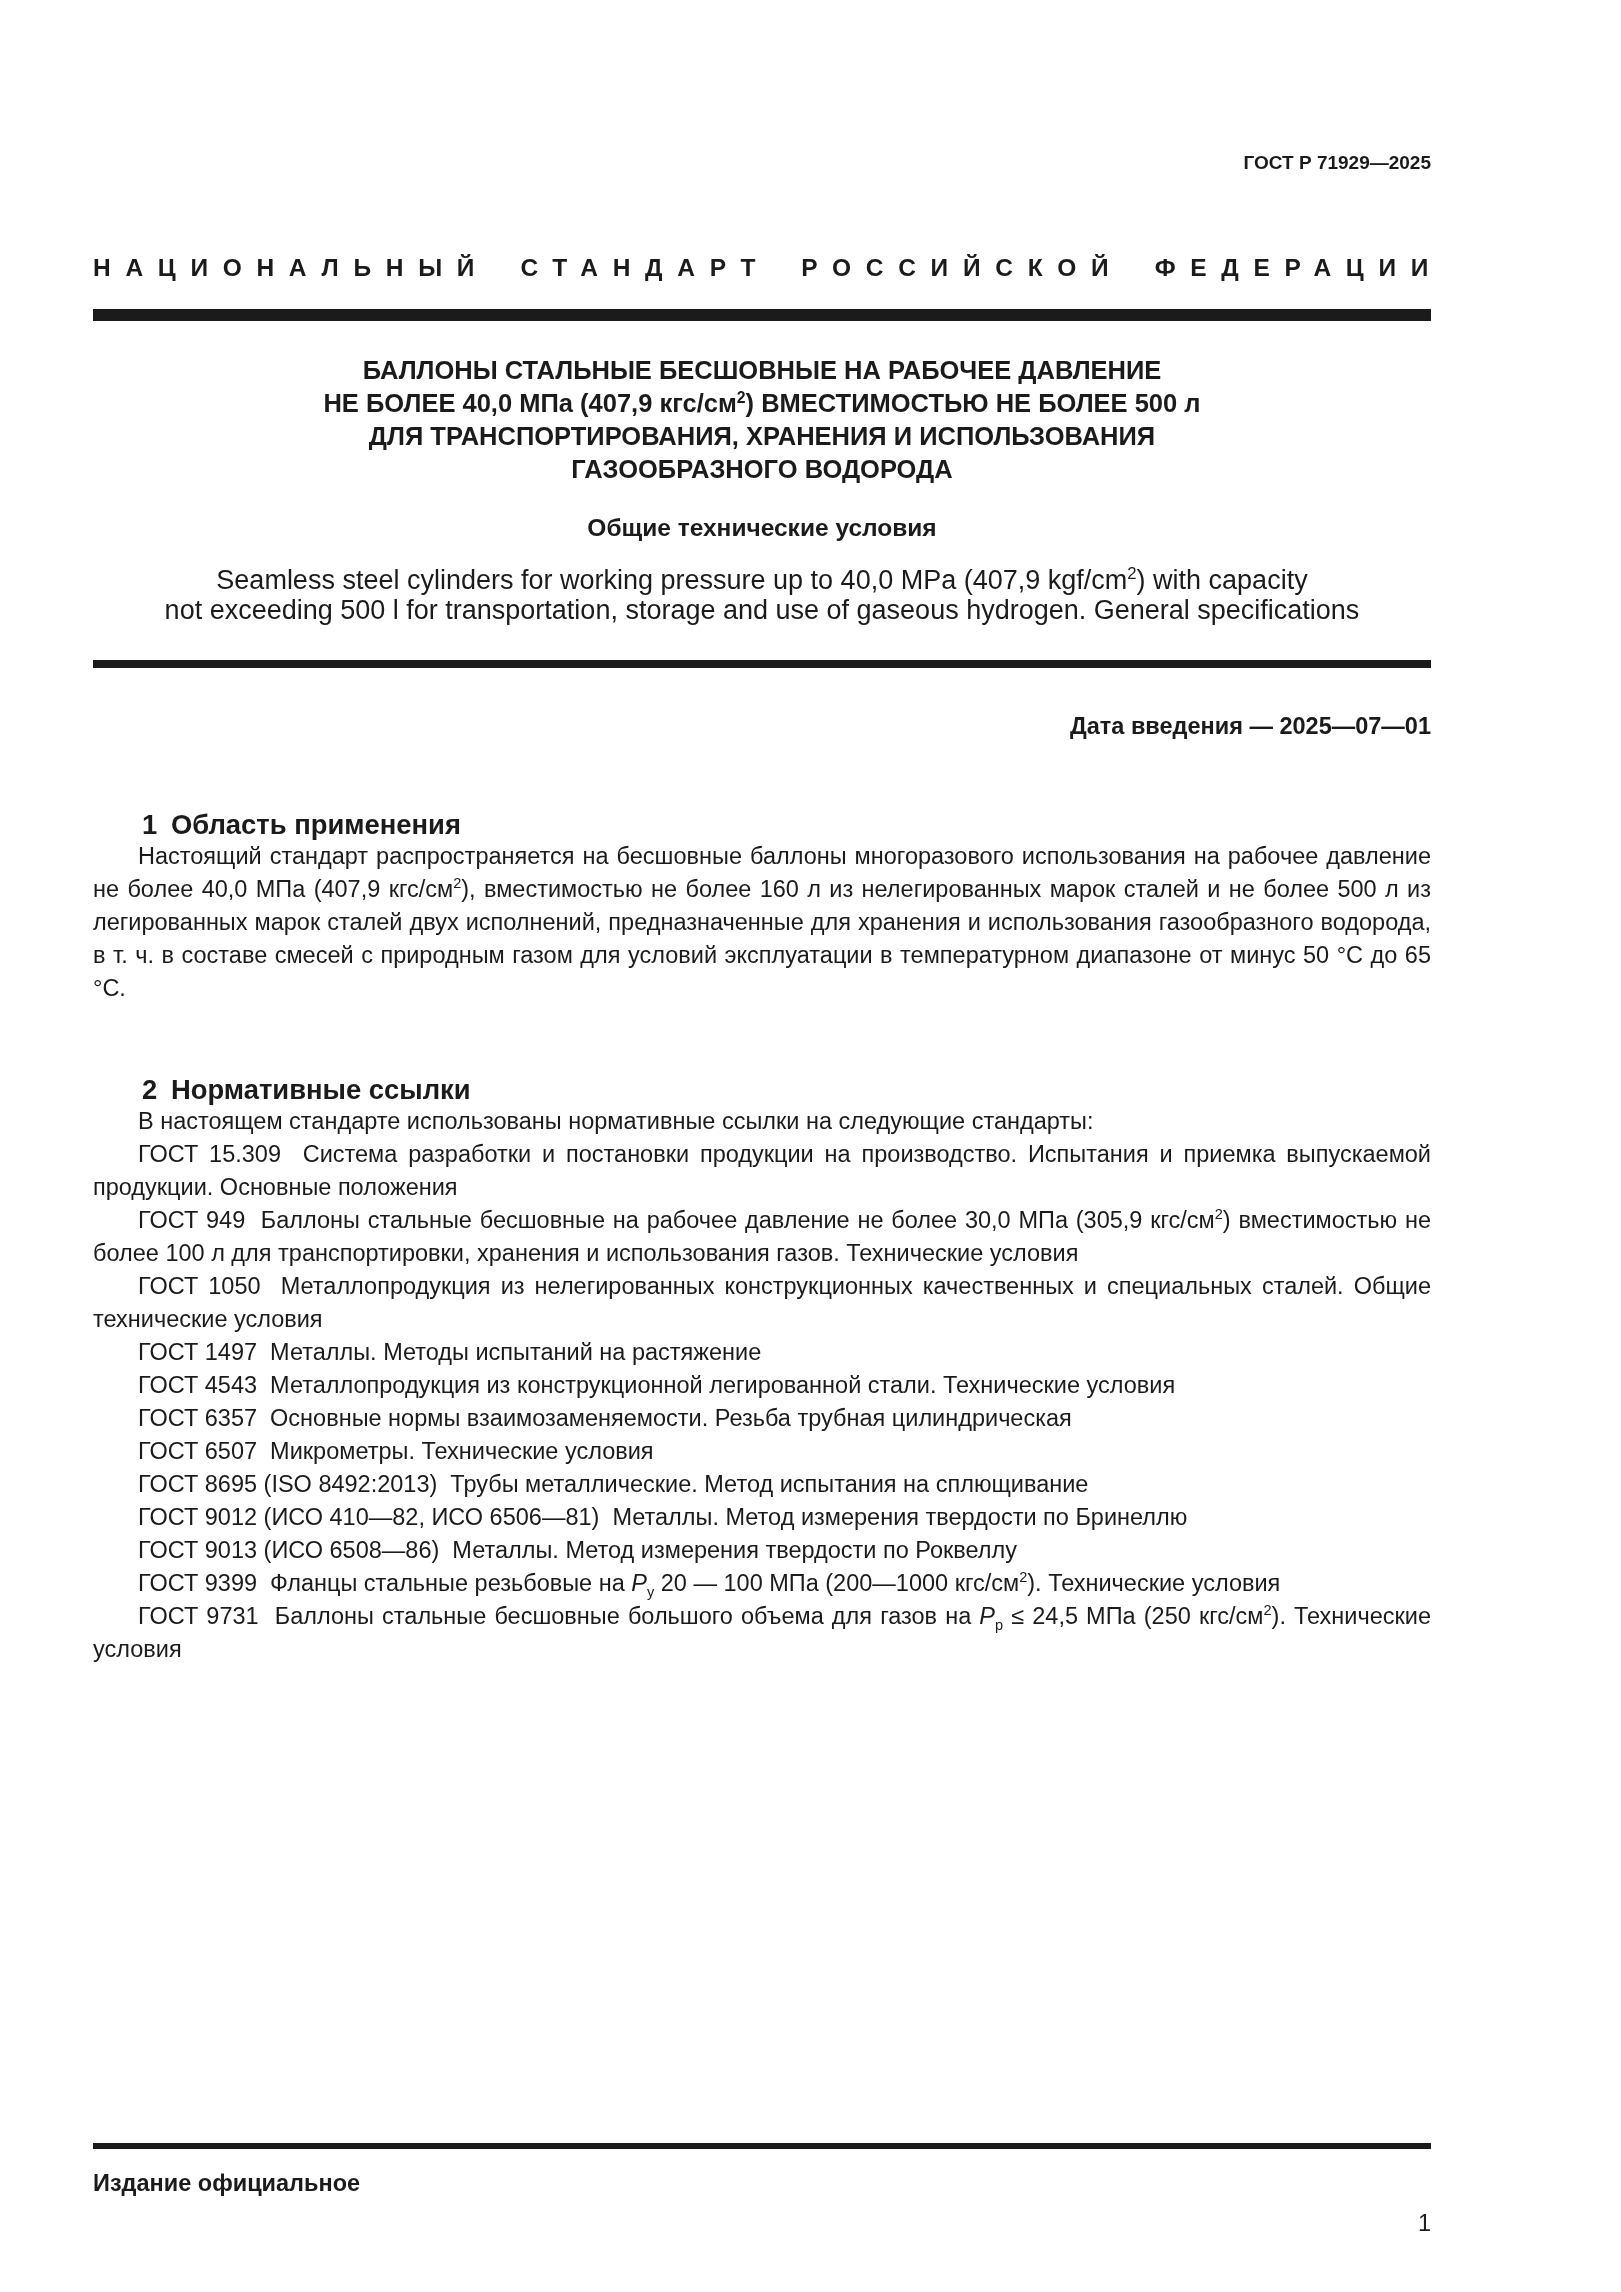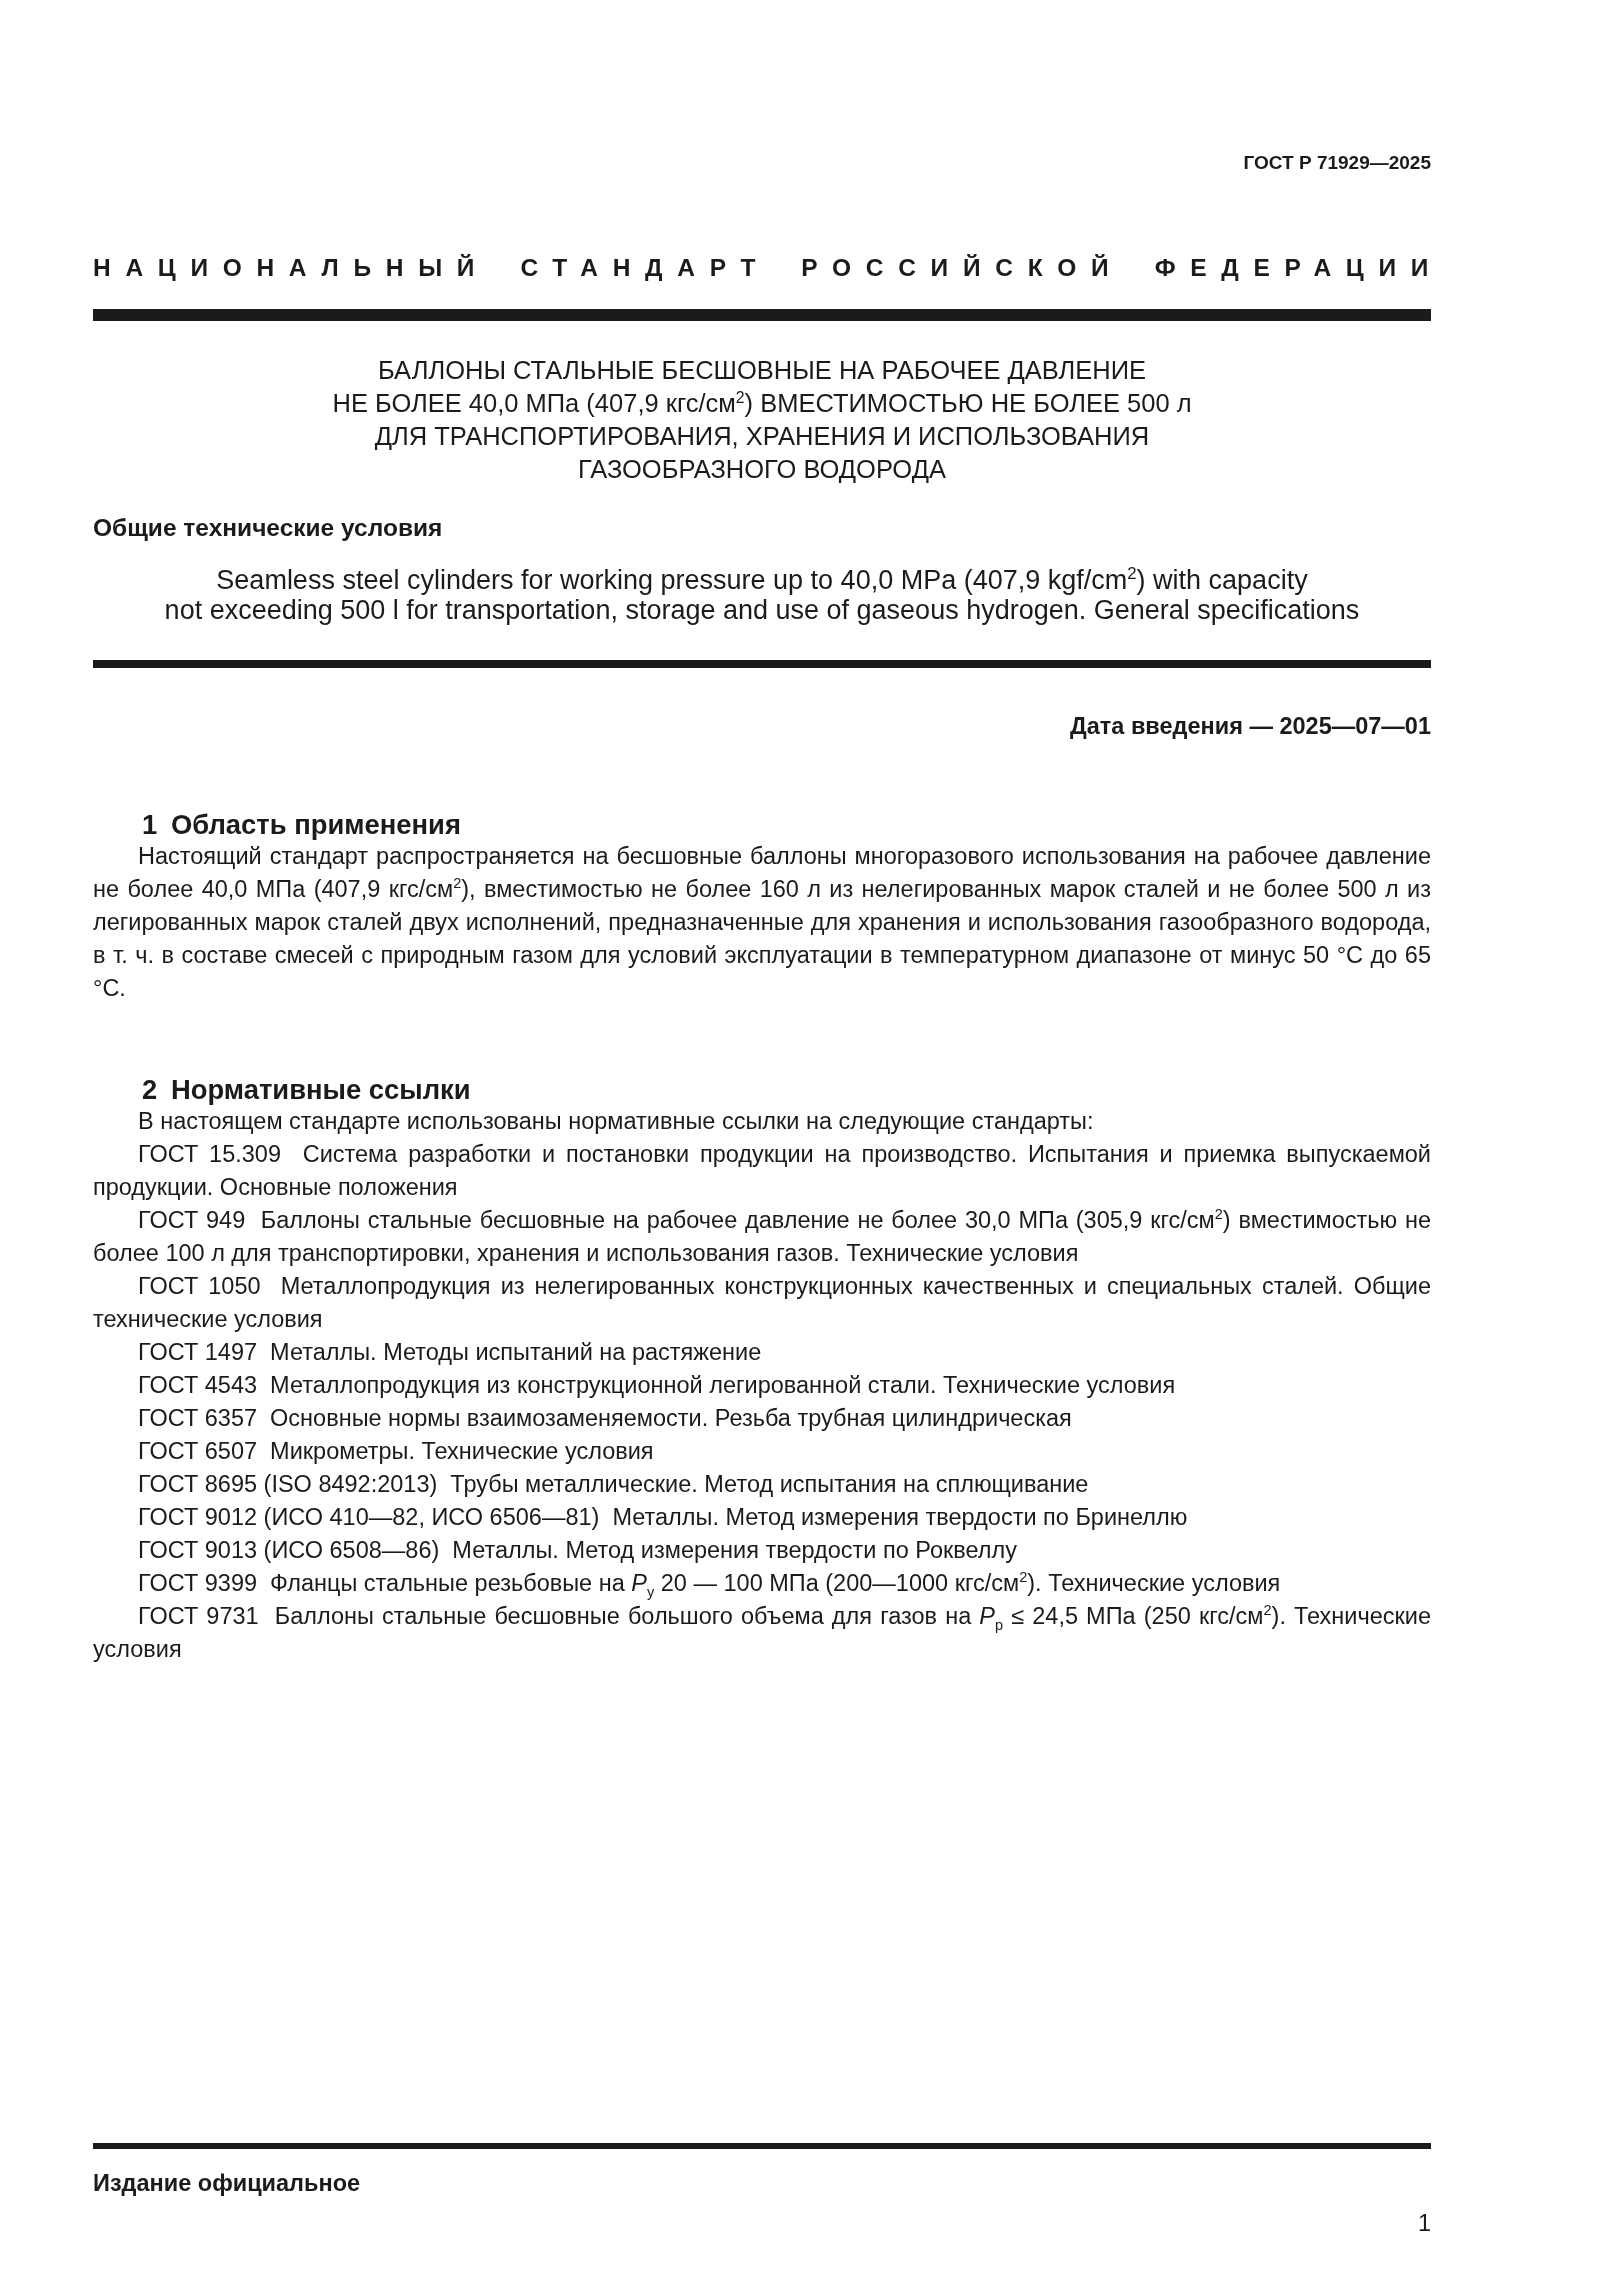--- a/index.html
+++ b/index.html
@@ -43,26 +43,26 @@
   }
   .rule-mid {
     margin-top: 35px;
     height: 7.8px;
     background: #1b1b1b;
   }
   .title-block {
     margin-top: 33px;
     text-align: center;
     font-size: 25.5px;
-    font-weight: normal;
+    font-weight: bold;
     line-height: 33px;
   }
   .subtitle {
     margin-top: 27.4px;
-    text-align: left;
+    text-align: center;
     font-size: 24.5px;
     font-weight: bold;
     line-height: 27.4px;
   }
   .english-block {
     margin-top: 24px;
     text-align: center;
     font-size: 27px;
     font-weight: normal;
     line-height: 30px;

